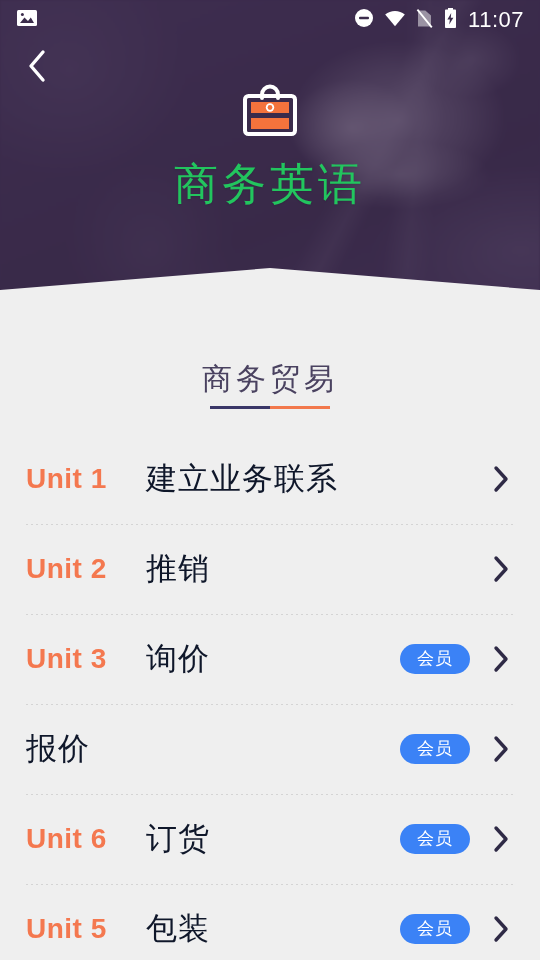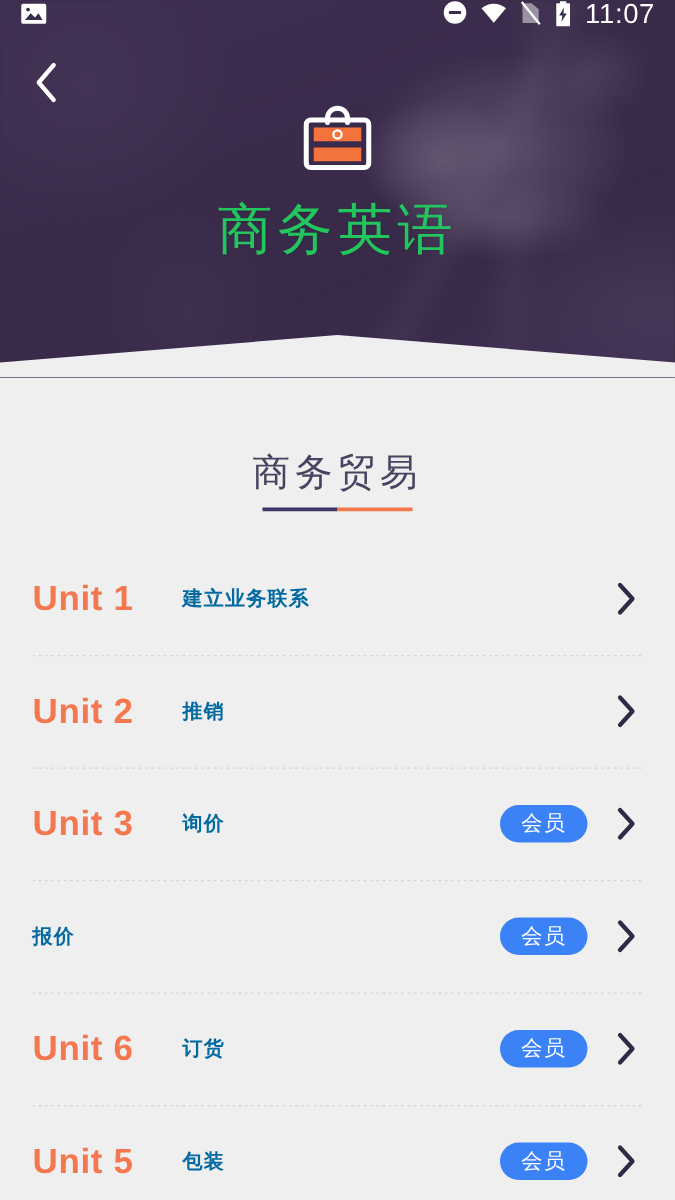--- a/index.html
+++ b/index.html
@@ -132,23 +132,23 @@
   }
   .unit-no {
     color:#f4784f;
     font-size:28px;
     font-weight:bold;
     letter-spacing:0.5px;
     width:120px;
     flex:0 0 120px;
   }
   .unit-name {
-    color:#0369a1;
-    font-size:16px;
-    font-weight:700;
+    color:#0f172a;
+    font-size:31px;
+    font-weight:400;
     letter-spacing:1px;
     flex:1 1 auto;
   }
   .vip-badge {
     flex:0 0 auto;
     background:#3b82f6;
     color:#ffffff;
     font-size:17px;
     font-weight:500;
     letter-spacing:1px;
@@ -166,21 +166,21 @@
 </style>
 </head>
 <body>
 
 <div id="screen">
 
   <div class="header">
     <div class="photo"></div>
     <div class="tint"></div>
 
-    <div style="position:absolute;left:0;top:0;width:540px;height:40px;display:flex;align-items:flex-start;padding:0 16px;">
+    <div style="position:absolute;left:0;top:0;width:540px;height:40px;display:flex;align-items:center;padding:0 16px;">
 
       <span style="display:block;">
         <svg width="22" height="22" viewBox="0 0 22 22">
           <rect x="1" y="3" width="20" height="16" rx="1.5" fill="#ffffff"></rect>
           <path d="M4 16l4.5-5.5L12 14l2.8-3.4L18 16z" fill="#3b2c4b"></path>
           <circle cx="6.4" cy="7.6" r="1.5" fill="#3b2c4b"></circle>
         </svg>
       </span>
 
       <span style="flex:1 1 auto;"></span>

